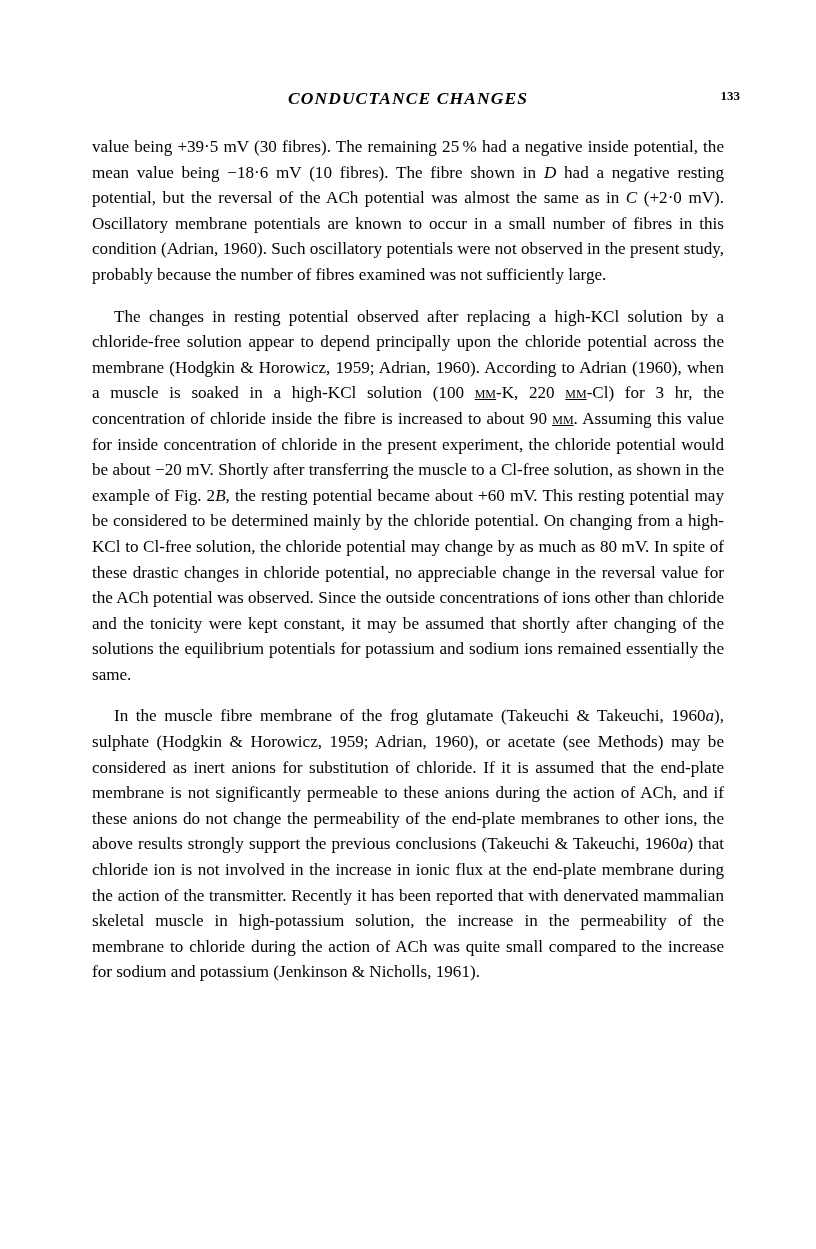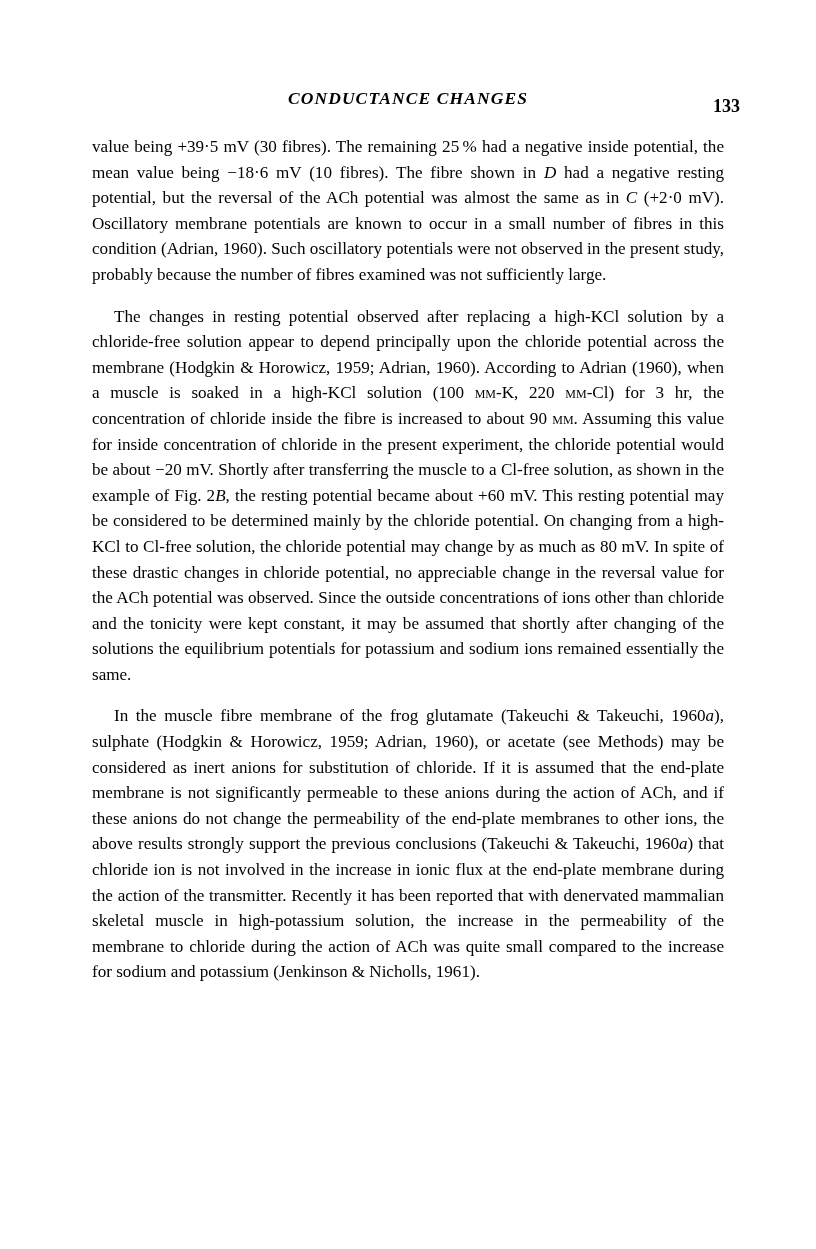--- a/index.html
+++ b/index.html
@@ -35,37 +35,37 @@
     font-style: italic;
     font-weight: bold;
     font-size: 17.5px;
     letter-spacing: 1.1px;
   }
   .page-number {
     position: absolute;
     right: 0;
     top: 0;
     font-weight: bold;
-    font-size: 18px;
-    margin-top: 8px;
+    font-size: 13px;
   }
   .body-text {
     font-size: 17.1px;
     line-height: 25.6px;
     text-align: justify;
     text-justify: inter-word;
   }
   .body-text p {
     margin: 16px;
   }
   .body-text p.indent {
     text-indent: 22px;
   }
   .sc {
     font-variant: small-caps;
+    text-decoration: underline;
   }
   i {
     font-style: italic;
   }
 </style>
 </head>
 <body>
 
 <div class="page">
 

